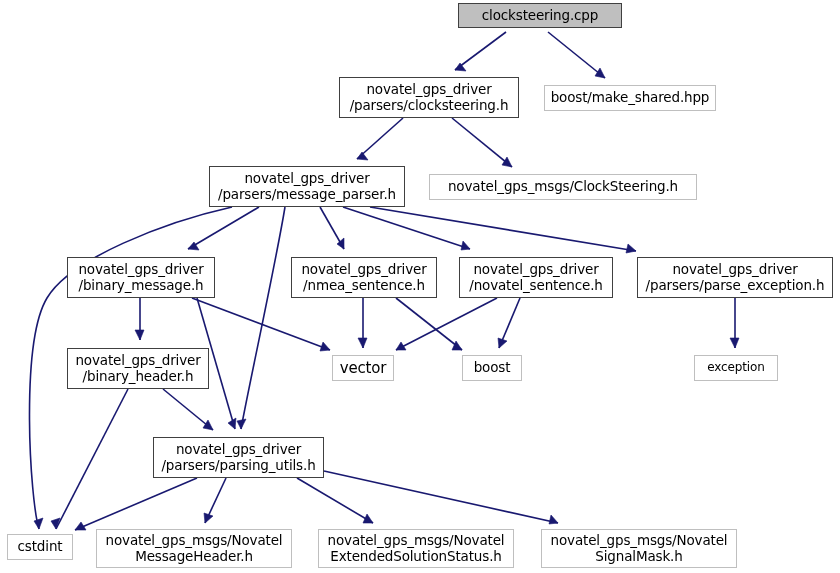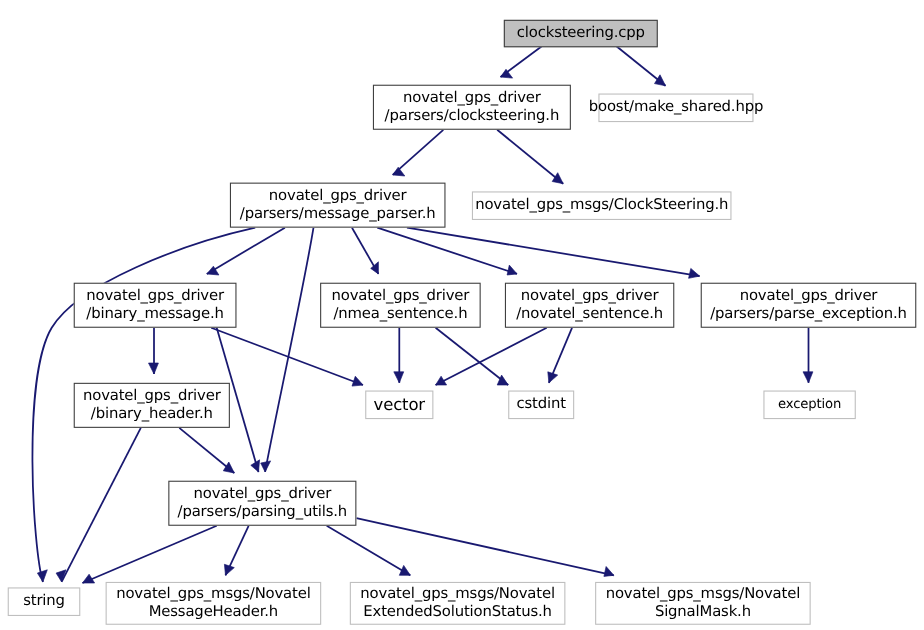--- a/index.html
+++ b/index.html
@@ -154,43 +154,43 @@
       <g>
         <path d="M 297,478 L 373,523" class="edge-line" stroke="#191970"></path>
         <path d="M 373,523 L 367,514 L 363,523 Z" class="edge-head" fill="#191970" stroke="#191970"></path>
       </g>
       <g>
         <path d="M 324,471 L 558,523" class="edge-line" stroke="#191970"></path>
         <path d="M 558,523 L 551,515 L 549,524 Z" class="edge-head" fill="#191970" stroke="#191970"></path>
       </g>
     </svg>
   <div id="nodes-layer">
-      <div class="node is-root" style="left: 458px; top: 18px; width: 140px; height: 25px; font-size: 13.5px; background: rgb(191, 191, 191); border-color: rgb(64, 64, 64);"><span class="node-label">clocksteering.cpp</span></div>
+      <div class="node is-root" style="left: 458px; top: 3px; width: 164px; height: 25px; font-size: 13.5px; background: rgb(191, 191, 191); border-color: rgb(64, 64, 64);"><span class="node-label">clocksteering.cpp</span></div>
       <div class="node is-header" style="left: 339px; top: 77px; width: 180px; height: 41px; font-size: 13.5px; border-color: rgb(64, 64, 64);"><span class="node-label">novatel_gps_driver
 /parsers/clocksteering.h</span></div>
-      <div class="node" style="left: 544px; top: 85px; width: 141px; height: 26px; font-size: 13.5px; border-color: rgb(191, 191, 191);"><span class="node-label">boost/make_shared.hpp</span></div>
+      <div class="node" style="left: 544px; top: 85px; width: 172px; height: 26px; font-size: 13.5px; border-color: rgb(191, 191, 191);"><span class="node-label">boost/make_shared.hpp</span></div>
       <div class="node is-header" style="left: 209px; top: 166px; width: 196px; height: 41px; font-size: 13.5px; border-color: rgb(64, 64, 64);"><span class="node-label">novatel_gps_driver
 /parsers/message_parser.h</span></div>
-      <div class="node" style="left: 429px; top: 174px; width: 236px; height: 26px; font-size: 13.5px; border-color: rgb(191, 191, 191);"><span class="node-label">novatel_gps_msgs/ClockSteering.h</span></div>
+      <div class="node" style="left: 429px; top: 174px; width: 268px; height: 26px; font-size: 13.5px; border-color: rgb(191, 191, 191);"><span class="node-label">novatel_gps_msgs/ClockSteering.h</span></div>
       <div class="node is-header" style="left: 67px; top: 257px; width: 148px; height: 41px; font-size: 13.5px; border-color: rgb(64, 64, 64);"><span class="node-label">novatel_gps_driver
 /binary_message.h</span></div>
       <div class="node is-header" style="left: 291px; top: 257px; width: 146px; height: 41px; font-size: 13.5px; border-color: rgb(64, 64, 64);"><span class="node-label">novatel_gps_driver
 /nmea_sentence.h</span></div>
       <div class="node is-header" style="left: 459px; top: 257px; width: 154px; height: 41px; font-size: 13.5px; border-color: rgb(64, 64, 64);"><span class="node-label">novatel_gps_driver
 /novatel_sentence.h</span></div>
       <div class="node is-header" style="left: 637px; top: 257px; width: 196px; height: 41px; font-size: 13.5px; border-color: rgb(64, 64, 64);"><span class="node-label">novatel_gps_driver
 /parsers/parse_exception.h</span></div>
       <div class="node is-header" style="left: 67px; top: 348px; width: 142px; height: 41px; font-size: 13.5px; border-color: rgb(64, 64, 64);"><span class="node-label">novatel_gps_driver
 /binary_header.h</span></div>
       <div class="node" style="left: 332px; top: 355px; width: 62px; height: 26px; font-size: 15px; border-color: rgb(191, 191, 191);"><span class="node-label">vector</span></div>
-      <div class="node" style="left: 462px; top: 355px; width: 60px; height: 26px; font-size: 13.5px; border-color: rgb(191, 191, 191);"><span class="node-label">cstdint</span></div>
+      <div class="node" style="left: 462px; top: 355px; width: 60px; height: 26px; font-size: 13.5px; border-color: rgb(191, 191, 191);"><span class="node-label">boost</span></div>
       <div class="node" style="left: 694px; top: 355px; width: 84px; height: 26px; font-size: 12px; border-color: rgb(191, 191, 191);"><span class="node-label">exception</span></div>
       <div class="node is-header" style="left: 153px; top: 437px; width: 171px; height: 41px; font-size: 13.5px; border-color: rgb(64, 64, 64);"><span class="node-label">novatel_gps_driver
 /parsers/parsing_utils.h</span></div>
-      <div class="node" style="left: 7px; top: 534px; width: 66px; height: 26px; font-size: 13.5px; border-color: rgb(191, 191, 191);"><span class="node-label">string</span></div>
+      <div class="node" style="left: 7px; top: 534px; width: 66px; height: 26px; font-size: 13.5px; border-color: rgb(191, 191, 191);"><span class="node-label">cstdint</span></div>
       <div class="node" style="left: 96px; top: 529px; width: 196px; height: 39px; font-size: 13.5px; border-color: rgb(191, 191, 191);"><span class="node-label">novatel_gps_msgs/Novatel
 MessageHeader.h</span></div>
       <div class="node" style="left: 318px; top: 529px; width: 196px; height: 39px; font-size: 13.5px; border-color: rgb(191, 191, 191);"><span class="node-label">novatel_gps_msgs/Novatel
 ExtendedSolutionStatus.h</span></div>
       <div class="node" style="left: 541px; top: 529px; width: 196px; height: 39px; font-size: 13.5px; border-color: rgb(191, 191, 191);"><span class="node-label">novatel_gps_msgs/Novatel
 SignalMask.h</span></div>
     </div>
 </div>
 
 </body></html>

